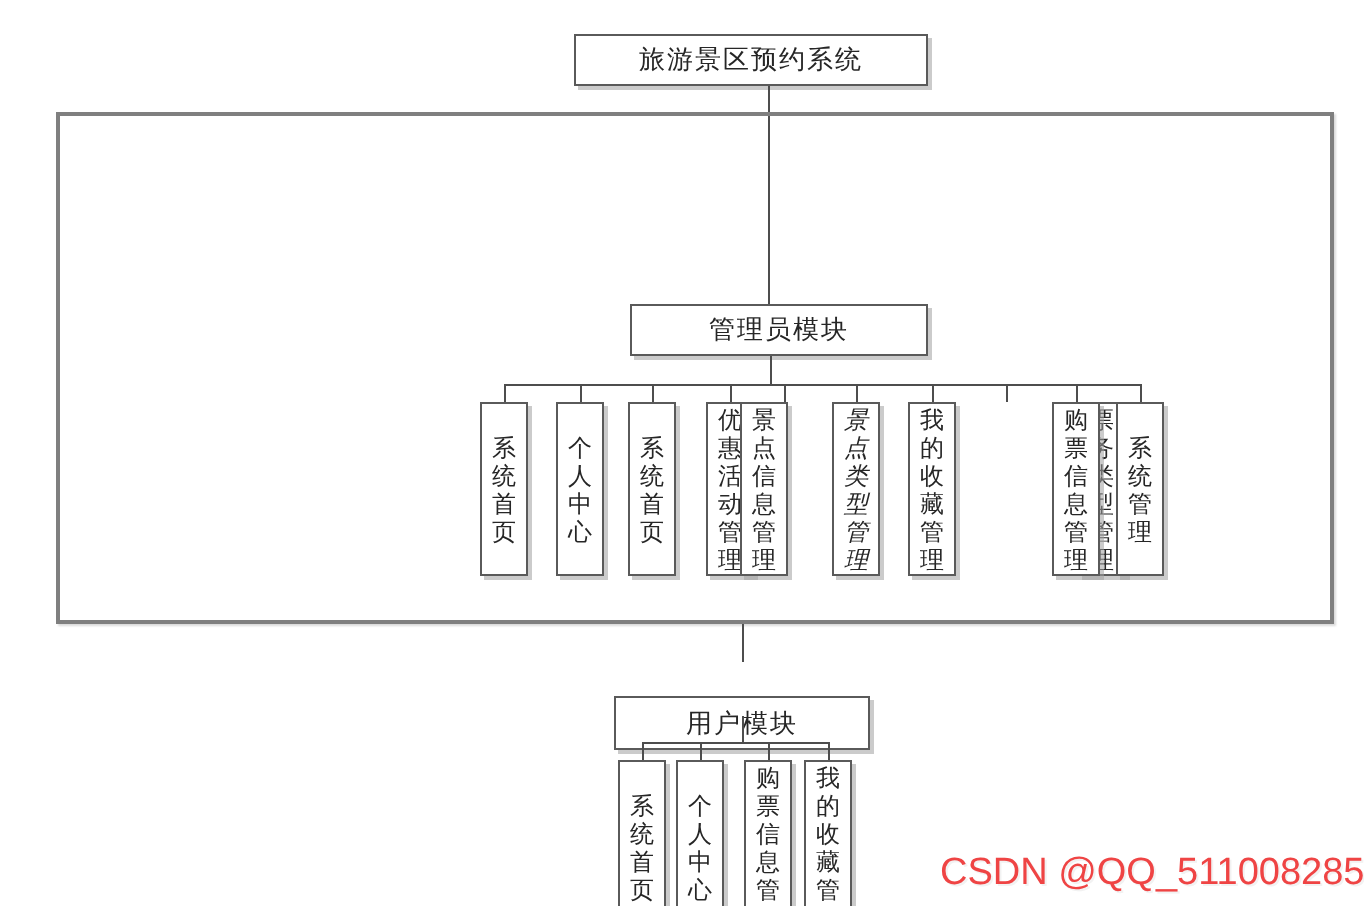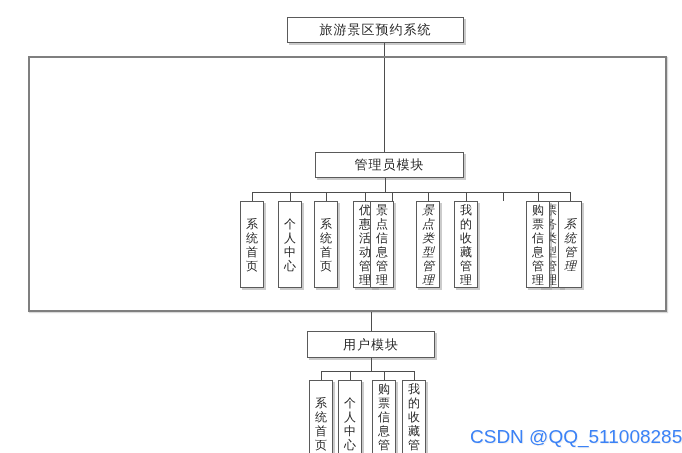--- a/index.html
+++ b/index.html
@@ -43,21 +43,21 @@
     box-sizing:border-box;
     box-shadow:1px 1px 1px rgba(0,0,0,0.15);
     background:transparent;
   }
   .line{position:absolute;background:#4d4d4d;}
   .watermark{
     position:absolute;
     left:470px;top:426px;
     font-family:"Liberation Sans","DejaVu Sans",sans-serif;
     font-size:19px;
-    color:#3b82f6;
+    color:#ef4444;
     text-shadow:1px 1px 0 #f2f2f2;
     white-space:nowrap;
   }
 </style>
 </head>
 <body>
 
 <div class="node hbox" style="left:287px;top:17px;width:177px;height:26px;">
   <span>旅游景区预约系统</span>
 </div>
@@ -103,27 +103,27 @@
 </div>
 <div class="node vbox" style="left:454px;">
   <span class="vtext">我的收藏管理</span>
 </div>
 <div class="node vbox" style="left:491px;margin-left:48px;">
   <span class="vtext">票务类型管理</span>
 </div>
 <div class="node vbox" style="left:526px;">
   <span class="vtext">购票信息管理</span>
 </div>
-<div class="node vbox" style="left:558px;font-style:italic;">
+<div class="node vbox" style="left:558px;">
   <span class="vtext">系统管理</span>
 </div>
 
 <div class="line" style="left:371px;top:312px;width:1px;height:19px;"></div>
 
-<div class="node hbox" style="left:307px;top:331px;width:128px;height:27px;">
+<div class="node hbox" style="left:307px;top:348px;width:128px;height:27px;">
   <span>用户模块</span>
 </div>
 
 <div class="line" style="left:371px;top:358px;width:1px;height:13px;"></div>
 <div class="line" style="left:321px;top:371px;width:94px;height:1px;"></div>
 <div class="line" style="left:321px;top:371px;width:1px;height:9px;"></div>
 <div class="line" style="left:350px;top:371px;width:1px;height:9px;"></div>
 <div class="line" style="left:384px;top:371px;width:1px;height:9px;"></div>
 <div class="line" style="left:414px;top:371px;width:1px;height:9px;"></div>
 

